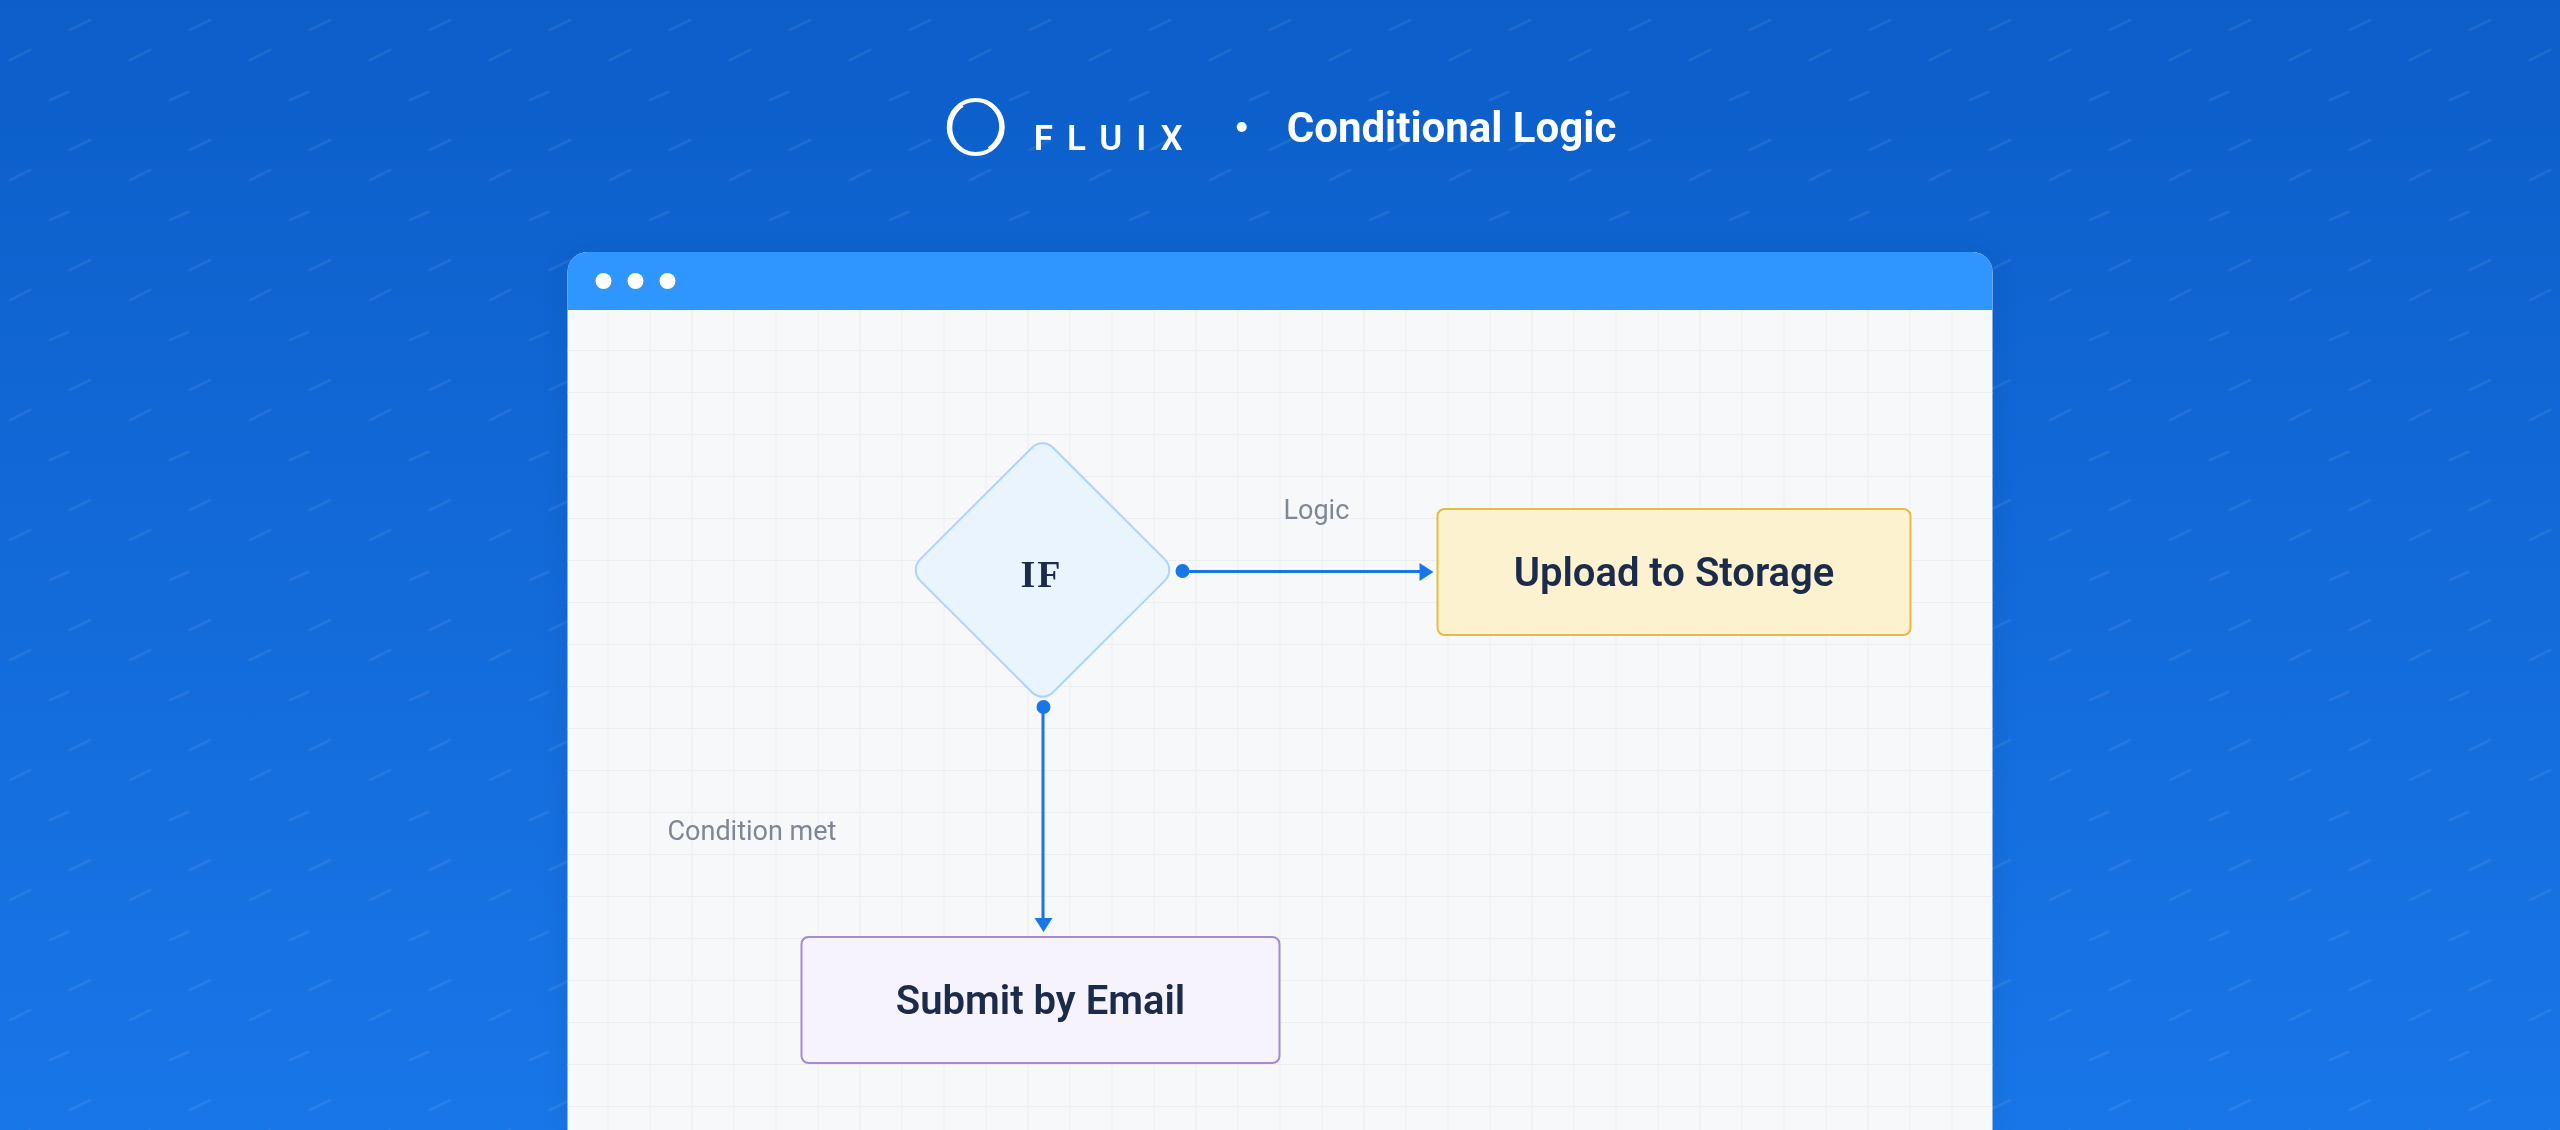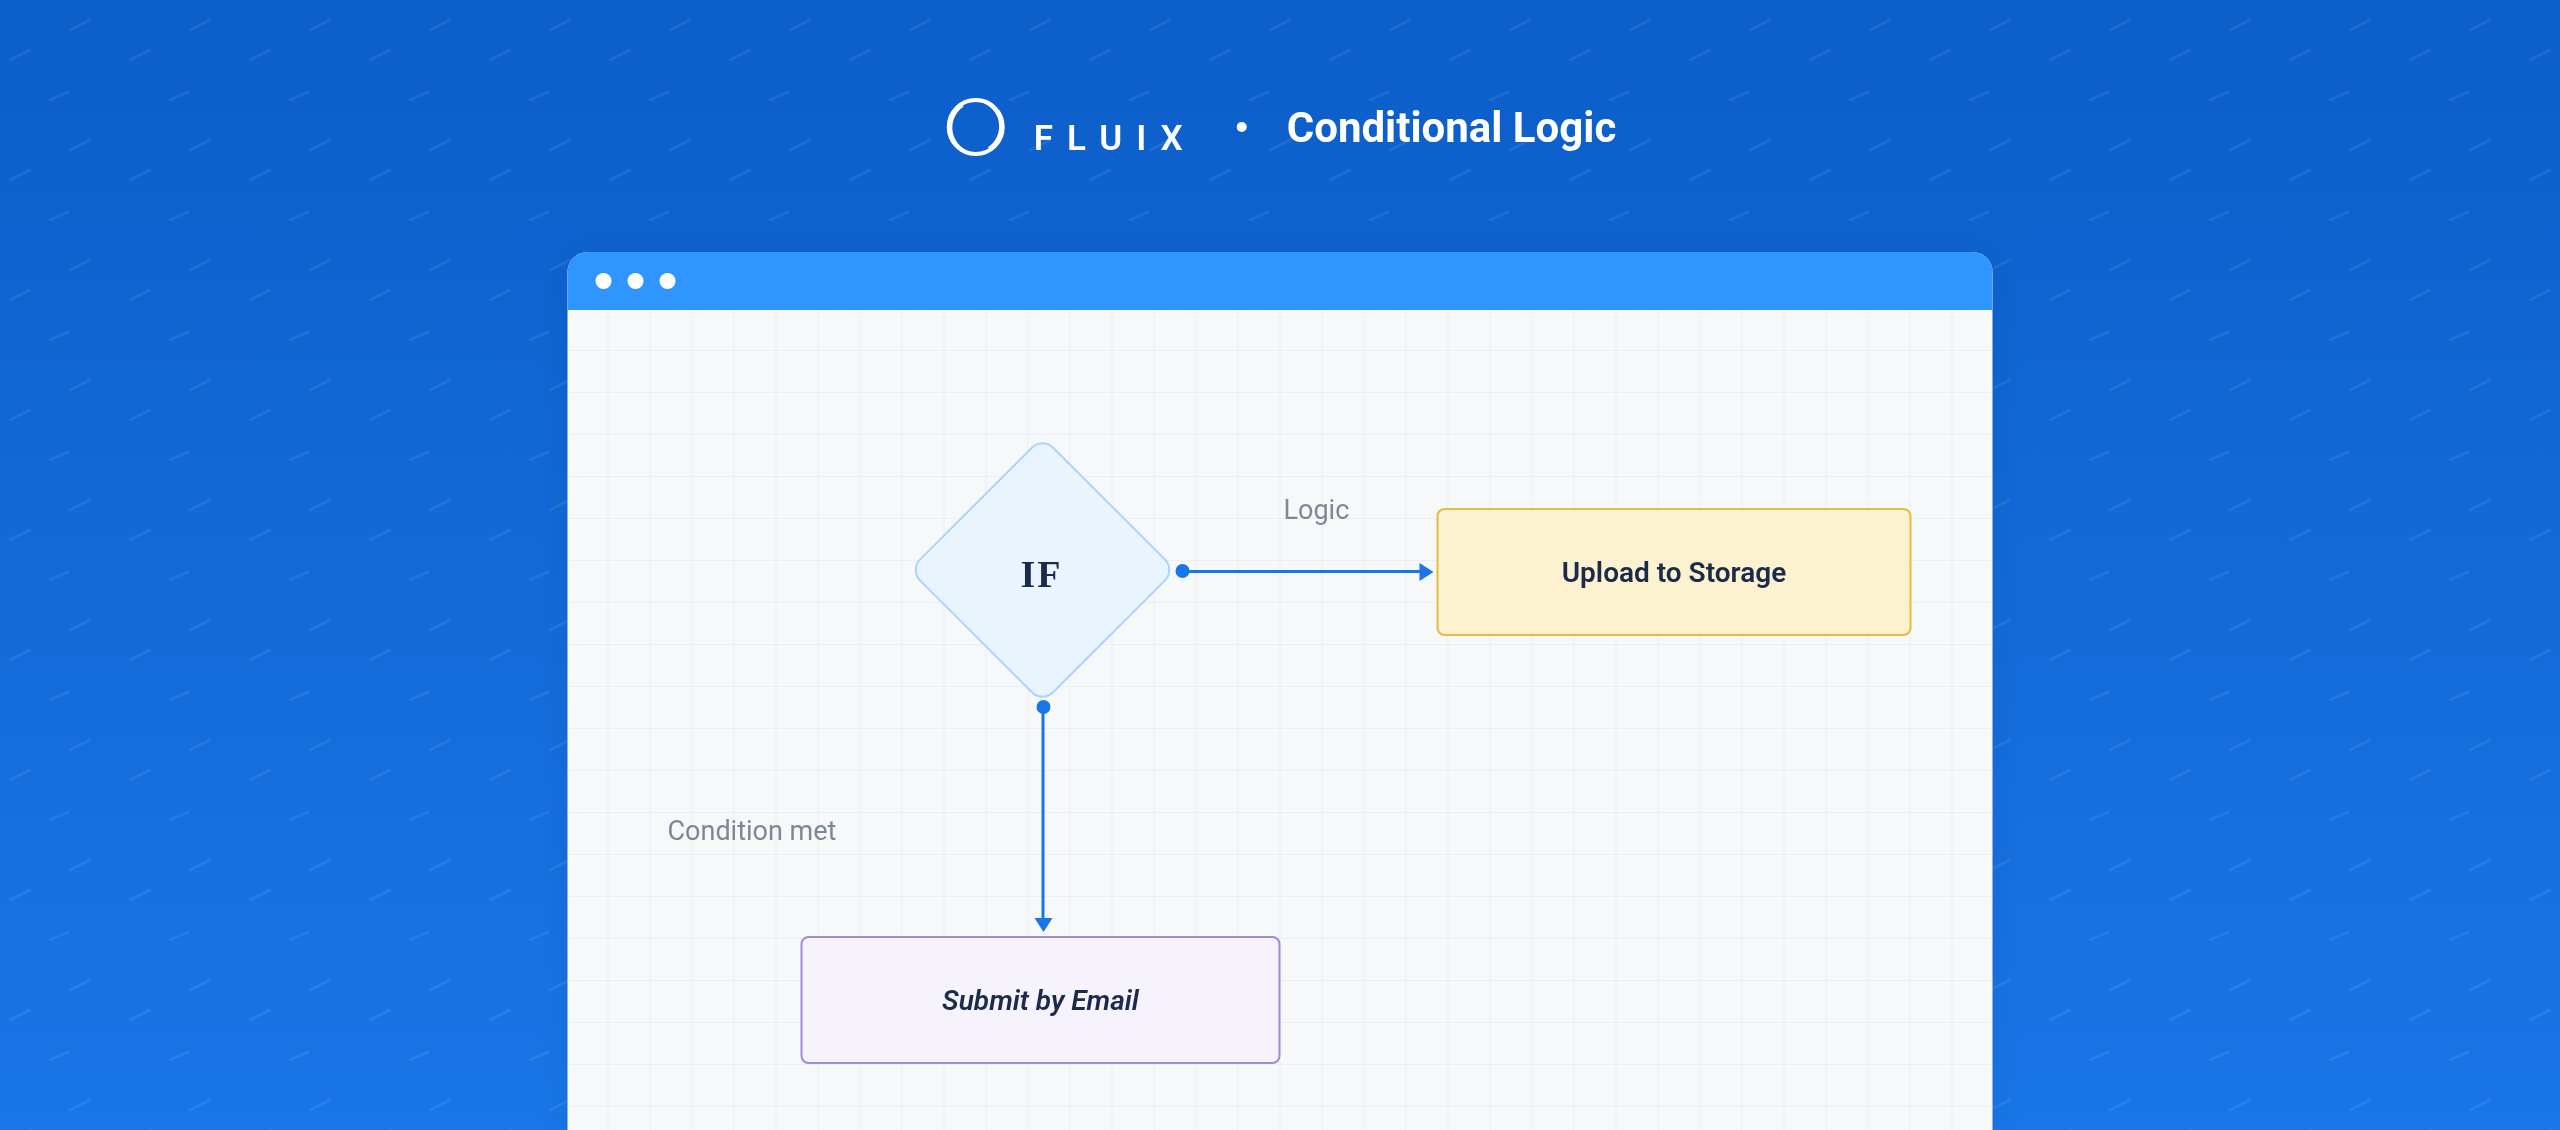--- a/index.html
+++ b/index.html
@@ -133,40 +133,39 @@
       position: absolute;
       color: #7e8796;
       font-size: 27px;
     }
     .node-box {
       position: absolute;
       border-radius: 8px;
       display: flex;
       align-items: center;
       justify-content: center;
-      font-size: 28px;
+      font-size: 40px;
       font-weight: 600;
       color: #1a2b4b;
     }
     .node-storage {
       top: 198px;
       left: 869px;
       width: 475px;
       height: 128px;
       background: #fdf2cf;
       border: 2.5px solid #e7bb3f;
     }
     .node-email {
       top: 626px;
       left: 233px;
       width: 480px;
       height: 128px;
       background: #f6f3fd;
       border: 2.5px solid #a489d5;
-      font-style: italic;
     }
     
     .conn-right-line { top: 260px; left: 614px; width: 240px; height: 3px; }
     .conn-right-dot { top: 254px; left: 608px; }
     .conn-right-arrow { top: 253px; left: 852px; }
     
     .conn-down-line { top: 398px; left: 474px; width: 3px; height: 210px; }
     .conn-down-dot { top: 390px; left: 469px; }
     .conn-down-arrow { top: 608px; left: 467px; }
     .label-else { top: 184px; left: 716px; }

